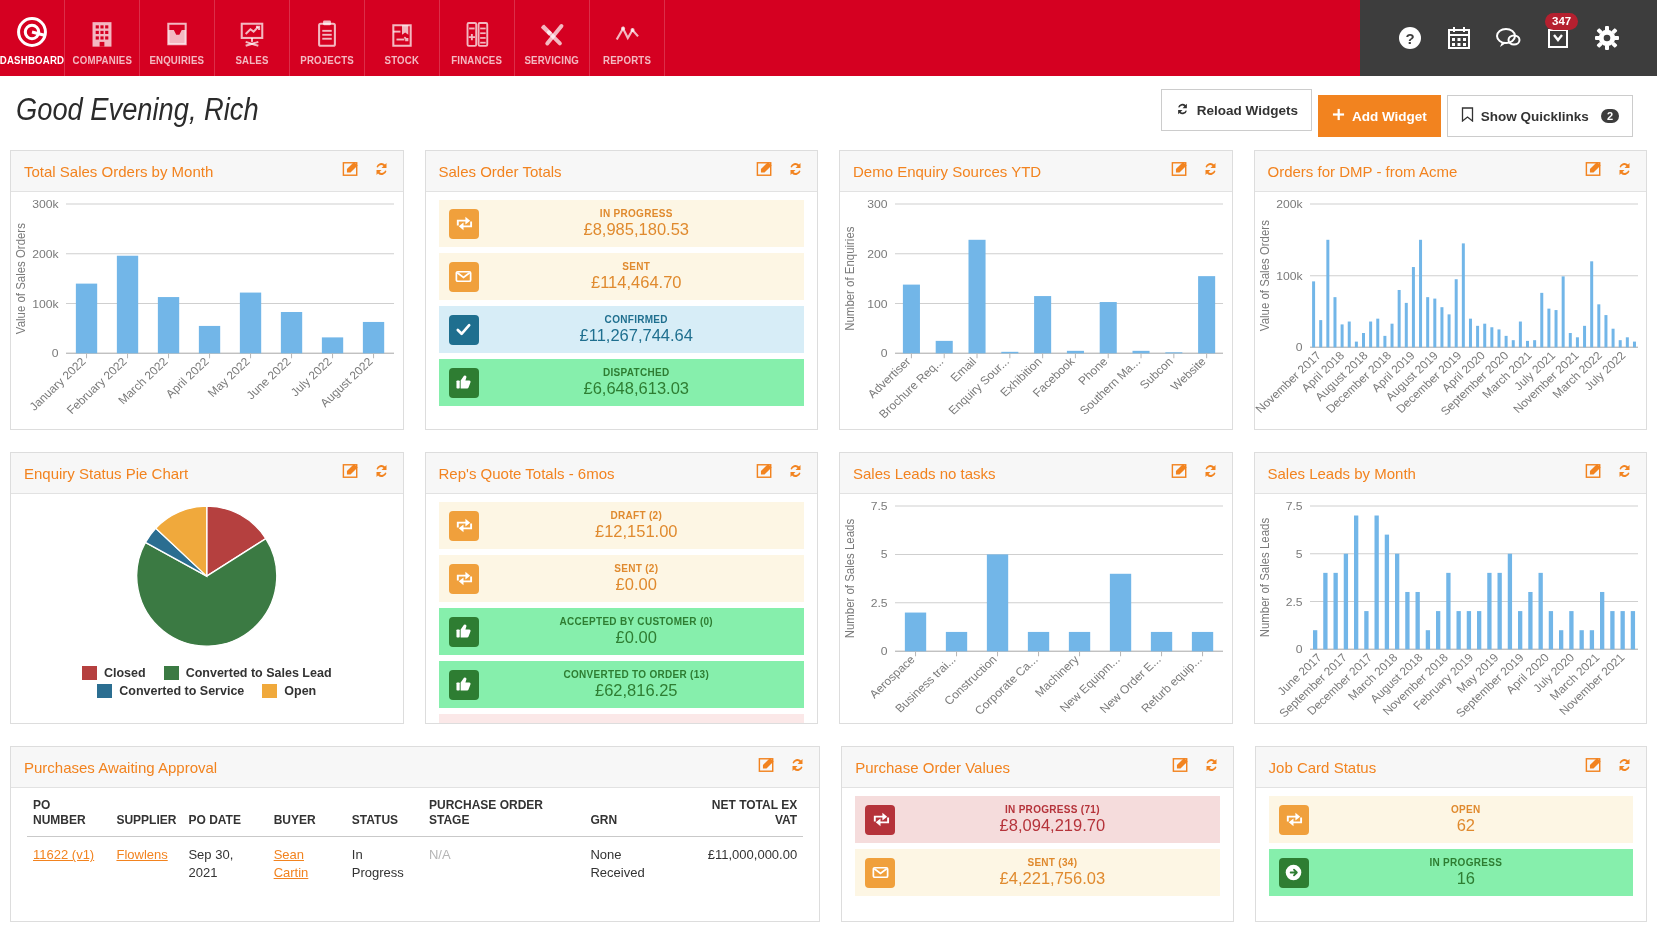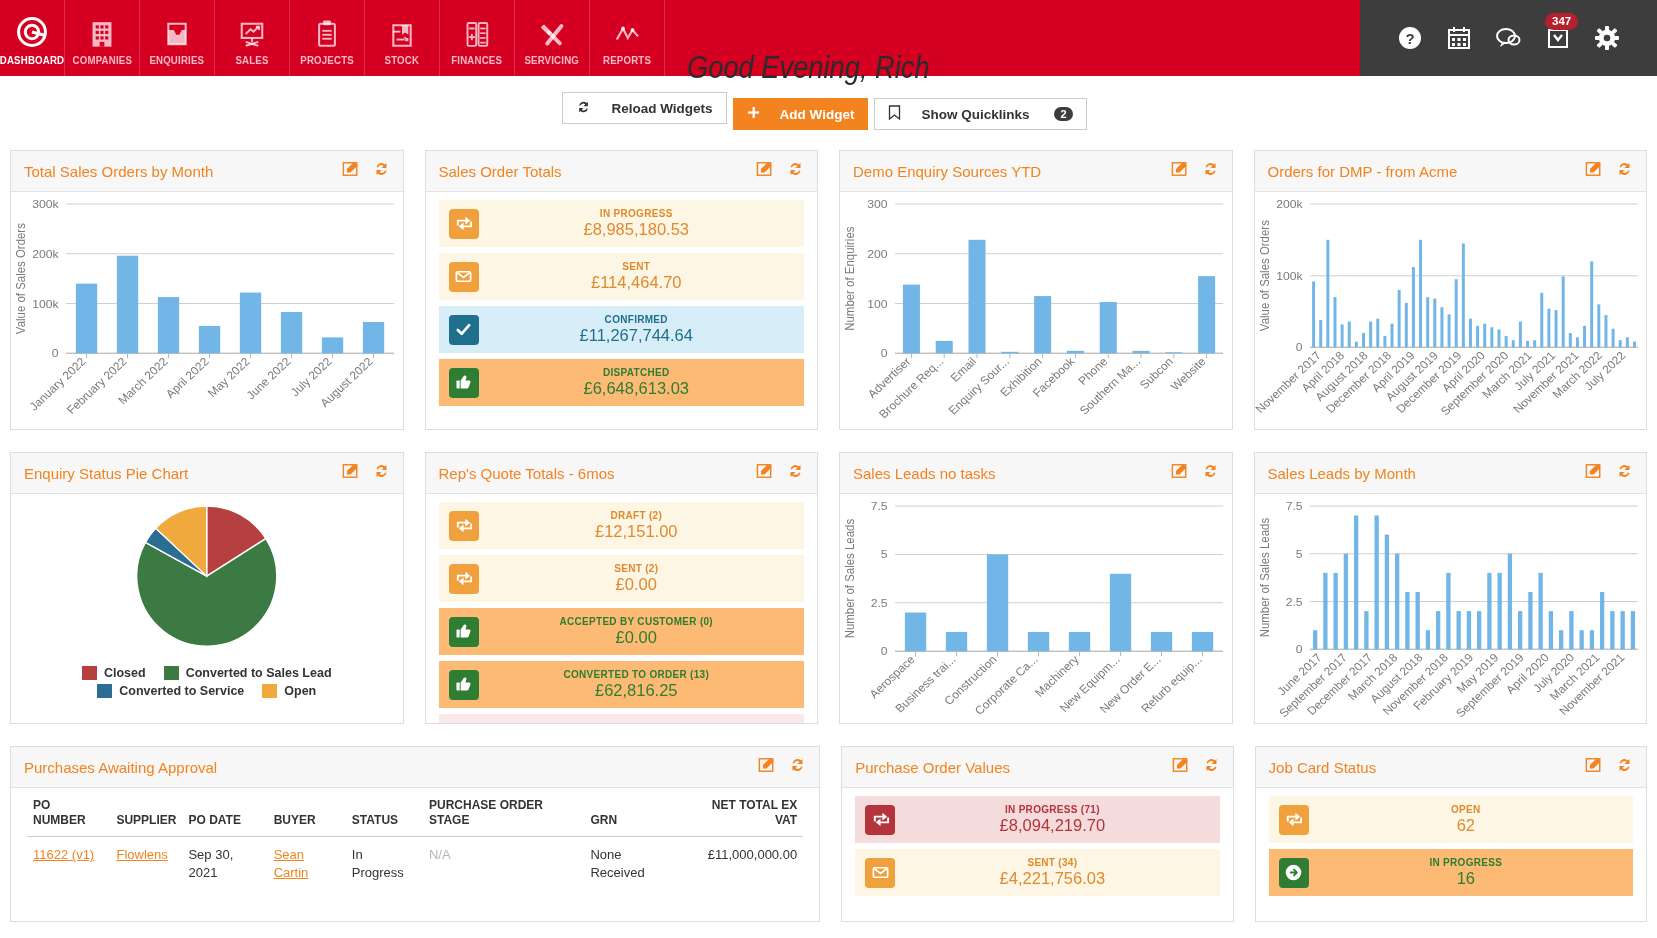--- a/index.html
+++ b/index.html
@@ -32,31 +32,31 @@
   }
   .nav-right .r-ico { position: relative; color: #fff; cursor: pointer; display:flex; }
   .badge-count {
     position: absolute; top: -12px; left: 0;
     background: #b5202f; color: #fff; border-radius: 10px;
     font-size: 11.5px; font-weight: bold; padding: 2px 7px; line-height: 1.1;
   }
 
   
   .greet-row {
-    display: flex; align-items: center; justify-content: flex-end;
-    padding: 14px 24px 8px 16px; height: 62px; flex-direction: column;
+    display: flex; align-items: center; justify-content: space-between;
+    padding: 14px 24px 8px 16px; height: 62px;
   }
   .greeting {
     font-size: 31px; font-style: italic; font-weight: 300;
     color: #2b2b2b; transform: scaleX(.88); transform-origin: left center;
   }
   .toolbar { display: flex; align-items: center; }
   .tbtn {
-    display: flex; align-items: center; gap: 20px;
-    height: 32px; padding: 0 13px; font-size: 13.5px; font-weight: bold;
+    display: flex; align-items: center; gap: 7px;
+    height: 42px; padding: 0 13px; font-size: 13.5px; font-weight: bold;
     border: 1px solid #ccc; background: #fff; color: #333; cursor: pointer;
   }
   .tbtn.primary { background: #f2831f; border-color: #f2831f; color: #fff; }
   .tbtn + .tbtn { margin-left: 6px; margin-top: 12px; }
   .ql-badge {
     background: #3d3d3d; color: #fff; border-radius: 9px;
     font-size: 11px; padding: 1px 6px; margin-left: 5px;
   }
 
   
@@ -99,21 +99,21 @@
   }
   .stext { flex: 1; text-align: center; line-height: 1.15; }
   .slabel { font-size: 10px; font-weight: bold; letter-spacing: .3px; }
   .svalue { font-size: 16.5px; }
   .s-amber { background: #fdf6e4; }
   .s-amber .sicon { background: #f0a03c; }
   .s-amber .slabel, .s-amber .svalue { color: #e08a2e; }
   .s-blue { background: #d7edf7; }
   .s-blue .sicon { background: #1f6f8f; }
   .s-blue .slabel, .s-blue .svalue { color: #1f6f8f; }
-  .s-green { background: #fdba74; }
+  .s-green { background: #86efac; }
   .s-green .sicon { background: #2e7d32; }
   .s-green .slabel, .s-green .svalue { color: #2e7d32; }
   .s-red { background: #f5dcdc; }
   .s-red .sicon { background: #b5333a; }
   .s-red .slabel, .s-red .svalue { color: #b5333a; }
   .s-pale { background: #fbe8e8; }
   .s-pale .sicon { background: #cf6b6b; }
   .s-pale .slabel, .s-pale .svalue { color: #b5333a; }
 
   

